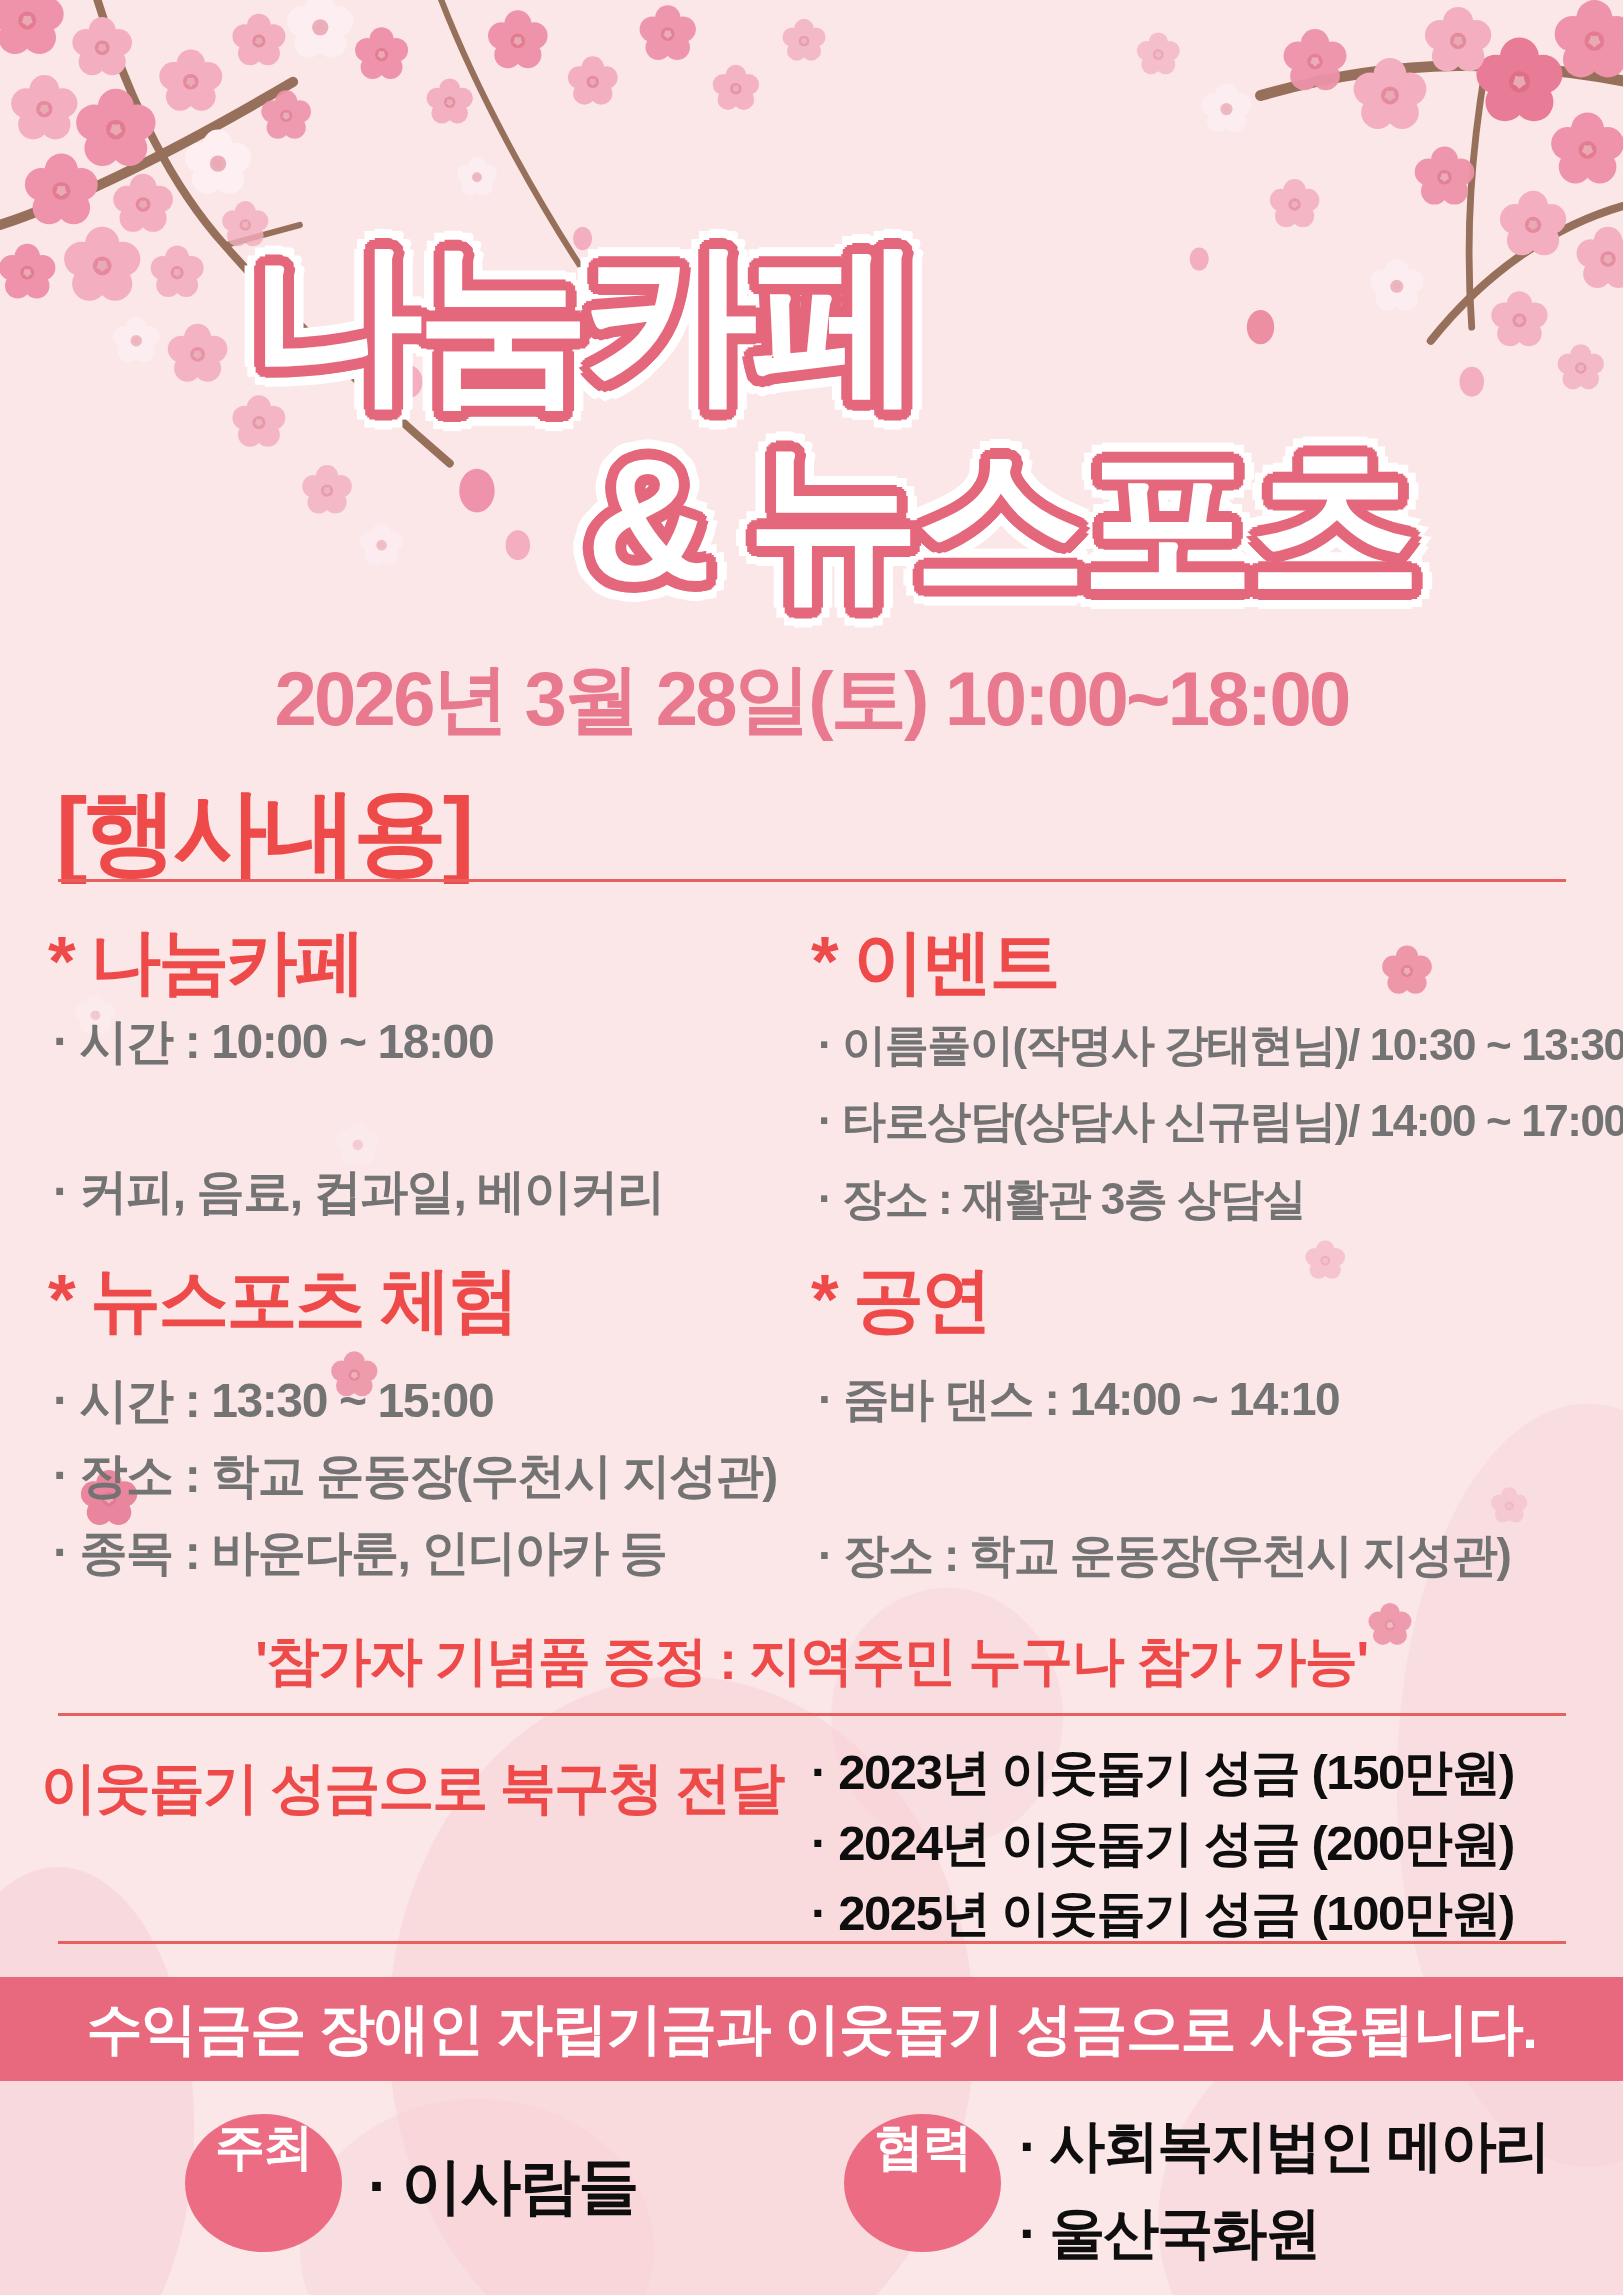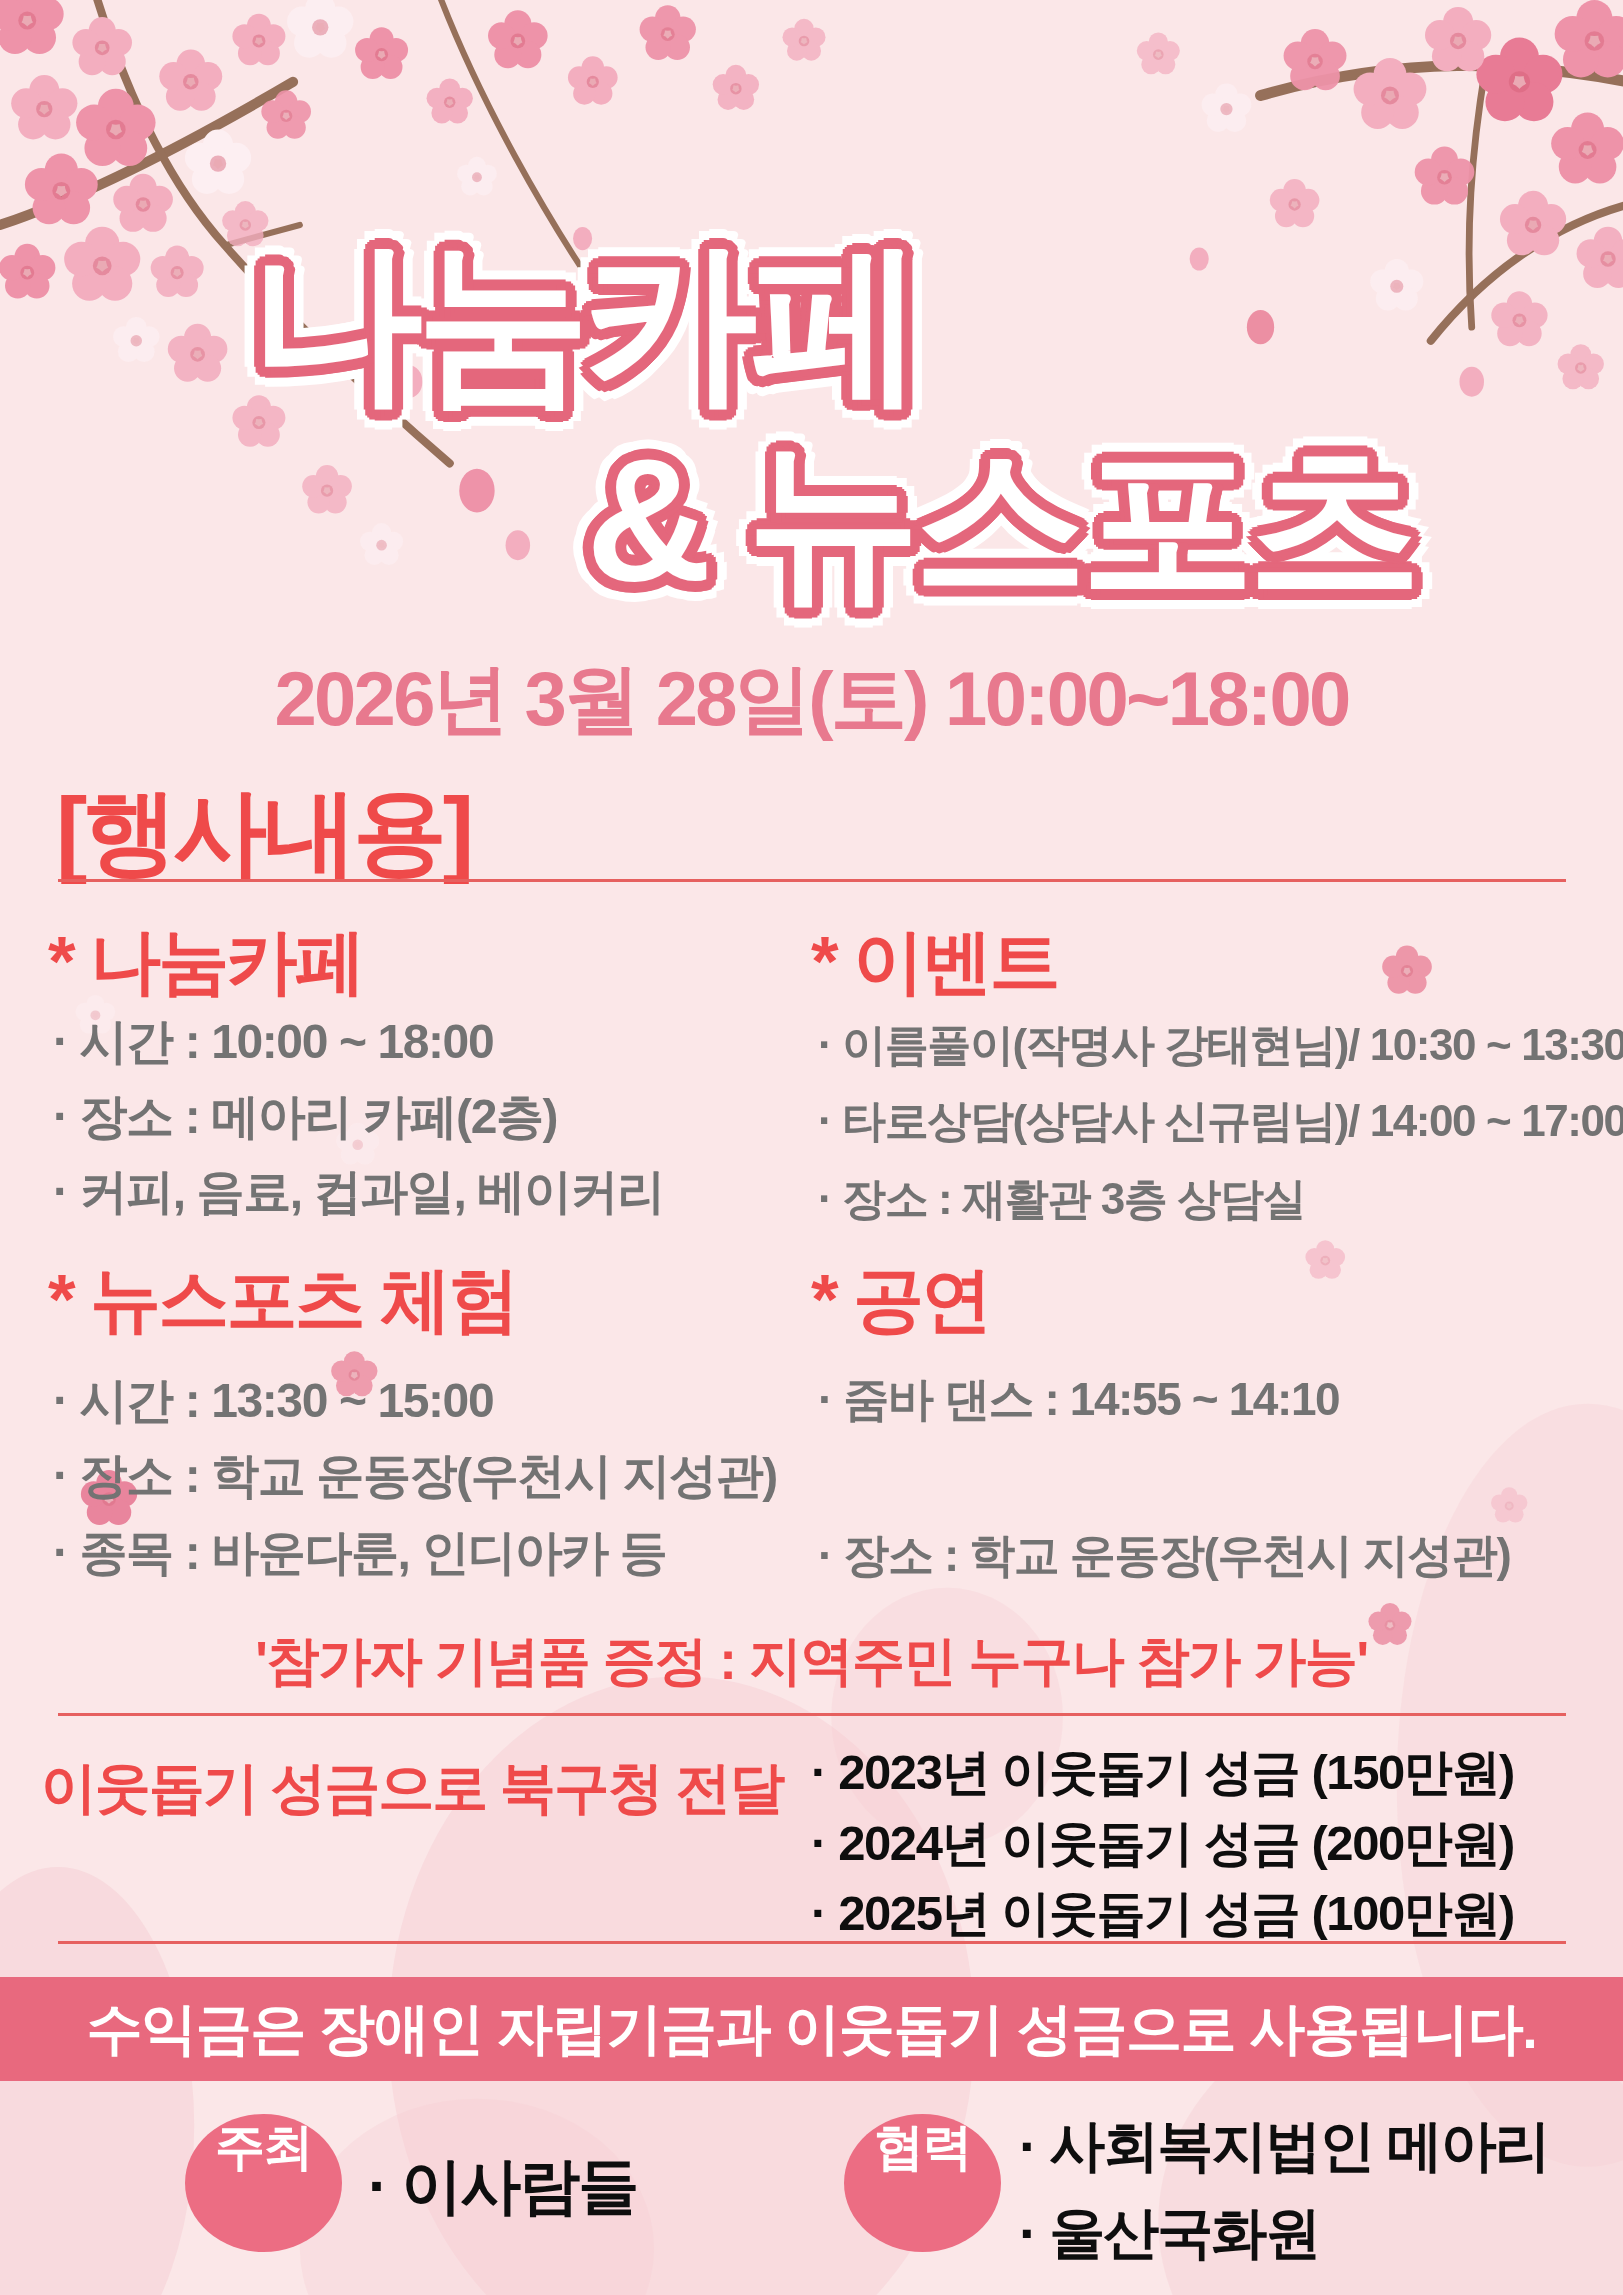--- a/index.html
+++ b/index.html
@@ -225,35 +225,34 @@
   <div class="layer title title1">나눔카페</div>
   <div class="layer title title2">&amp; 뉴스포츠</div>
 
   <div class="layer date">2026년 3월 28일(토) 10:00~18:00</div>
 
   <div class="layer event-header">[행사내용]</div>
   <div class="rule rule1"></div>
 
   <div class="layer sec-heading" style="left:48px;top:915px;">* 나눔카페</div>
   <div class="layer item item-l" style="left:53px;top:1010px;">· 시간 : 10:00 ~ 18:00</div>
-  <div class="layer item item-l" style="left:53px;top:1085px;">· 장소 : 메아리 카페(2층)</div>
   <div class="layer item item-l" style="left:53px;top:1160px;">· 커피, 음료, 컵과일, 베이커리</div>
 
   <div class="layer sec-heading" style="left:811px;top:915px;">* 이벤트</div>
   <div class="layer item item-r" style="left:818px;top:1016px;">· 이름풀이(작명사 강태현님)/ 10:30 ~ 13:30</div>
   <div class="layer item item-r" style="left:818px;top:1092px;">· 타로상담(상담사 신규림님)/ 14:00 ~ 17:00</div>
   <div class="layer item item-r" style="left:818px;top:1170px;">· 장소 : 재활관 3층 상담실</div>
 
   <div class="layer sec-heading" style="left:48px;top:1253px;">* 뉴스포츠 체험</div>
   <div class="layer item item-l" style="left:53px;top:1369px;">· 시간 : 13:30 ~ 15:00</div>
   <div class="layer item item-l" style="left:53px;top:1444px;">· 장소 : 학교 운동장(우천시 지성관)</div>
   <div class="layer item item-l" style="left:53px;top:1521px;">· 종목 : 바운다룬, 인디아카 등</div>
 
   <div class="layer sec-heading" style="left:811px;top:1253px;">* 공연</div>
-  <div class="layer item item-r" style="left:818px;top:1369px;font-size:46px;">· 줌바 댄스 : 14:55 ~ 14:10</div>
+  <div class="layer item item-r" style="left:818px;top:1369px;font-size:46px;">· 줌바 댄스 : 14:00 ~ 14:10</div>
   <div class="layer item item-r" style="left:818px;top:1525px;font-size:46px;">· 장소 : 학교 운동장(우천시 지성관)</div>
 
   <div class="layer quote">'참가자 기념품 증정 : 지역주민 누구나 참가 가능'</div>
   <div class="rule rule2"></div>
 
   <div class="layer donation-left">
     <div>이웃돕기 성금으로 북구청 전달</div>
   </div>
   <div class="layer donation-right">
     <div>· 2023년 이웃돕기 성금 (150만원)</div>

